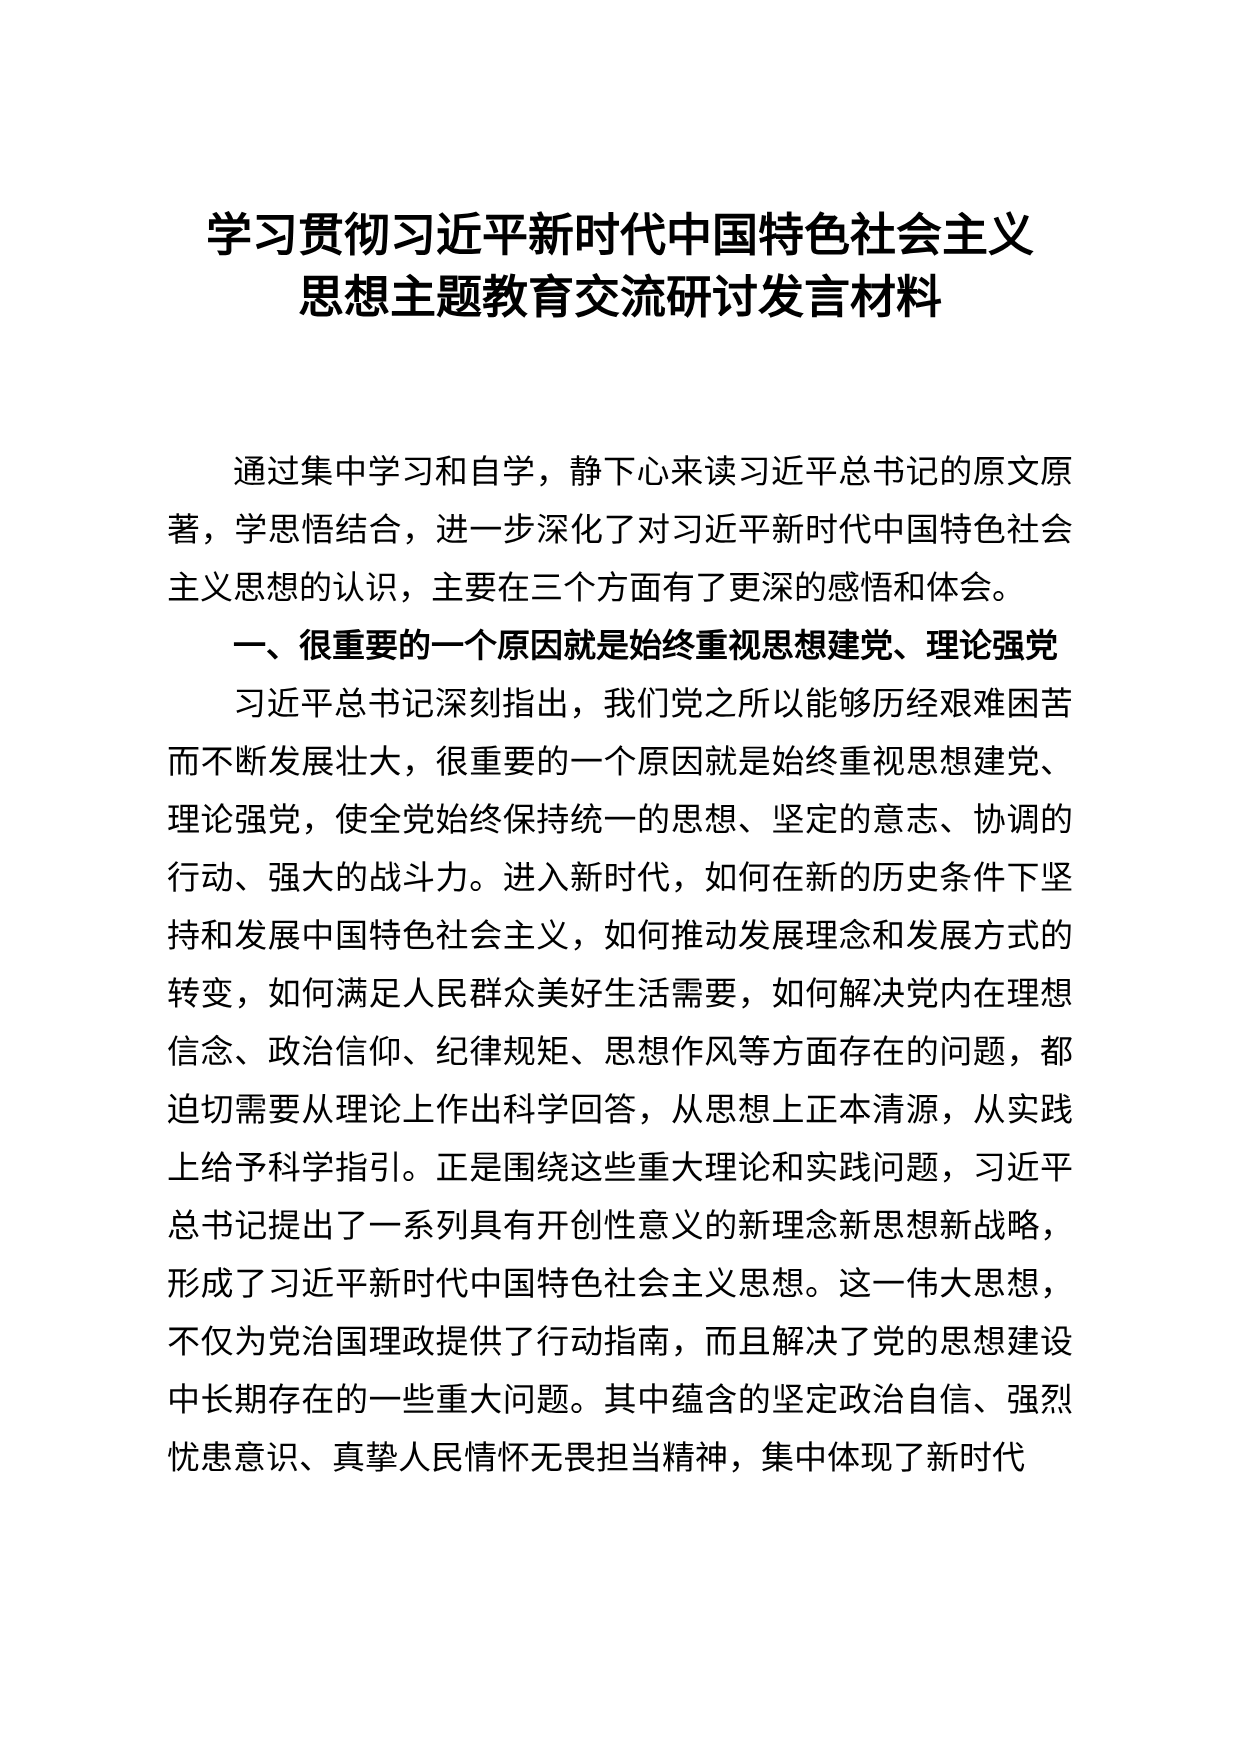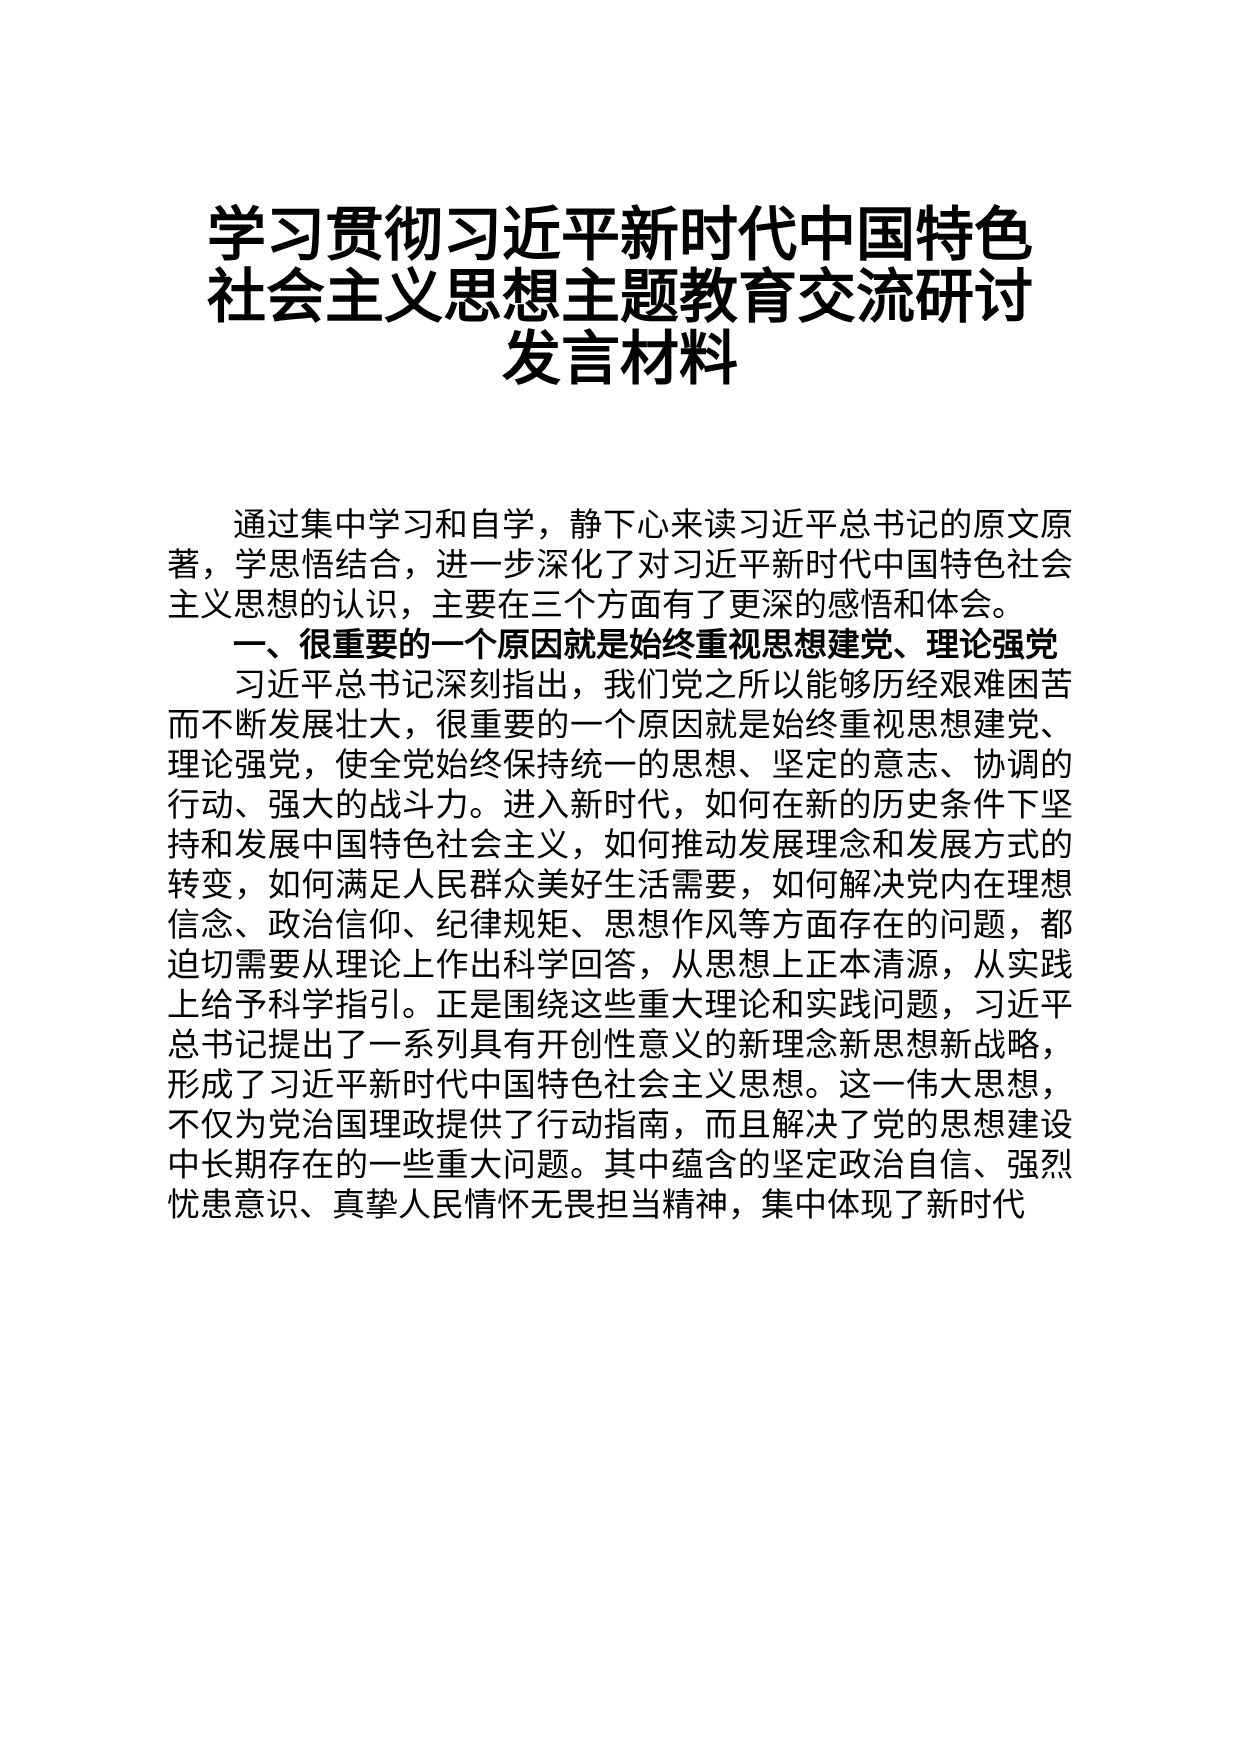--- a/index.html
+++ b/index.html
@@ -14,34 +14,34 @@
     margin: 0 auto;
     background: #ffffff;
     color: #000000;
     font-family: "Liberation Sans", sans-serif;
     overflow: hidden;
   }
   .doc-title {
     margin: 0 auto;
     padding-top: 204px;
     width: 830px;
-    font-size: 59px;
+    font-size: 46px;
     line-height: 62px;
     font-weight: 700;
     text-align: center;
     letter-spacing: 0;
   }
   .doc-body {
     width: 906px;
     margin: 115px auto 0 auto;
   }
   .doc-body p {
     margin: 0;
     font-size: 33px;
-    line-height: 40px;
+    line-height: 58px;
     text-align: justify;
     text-justify: inter-ideograph;
     text-indent: 2em;
     word-break: break-all;
   }
   .doc-body p.section-heading {
     font-weight: 700;
   }
 </style>
 </head>

